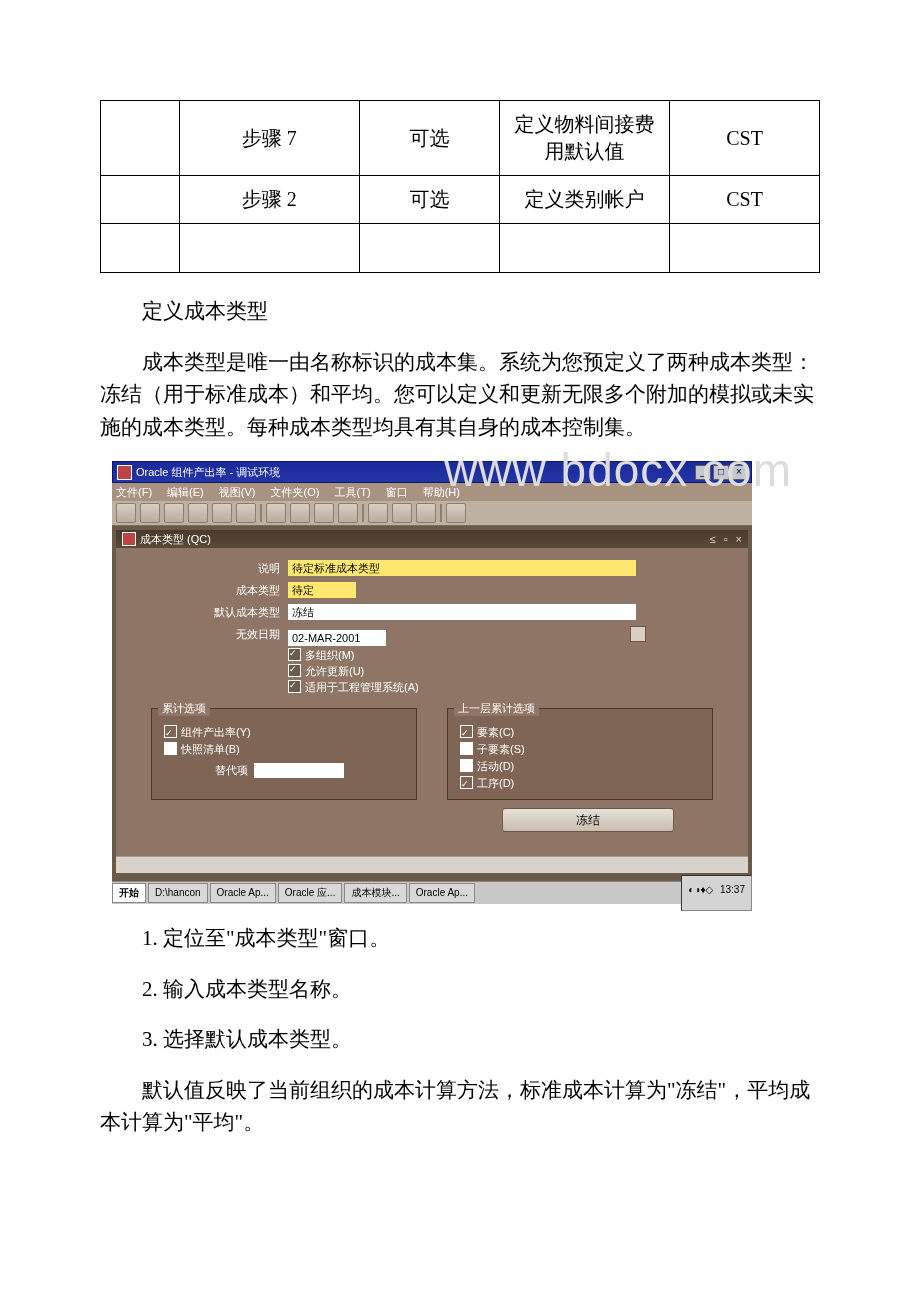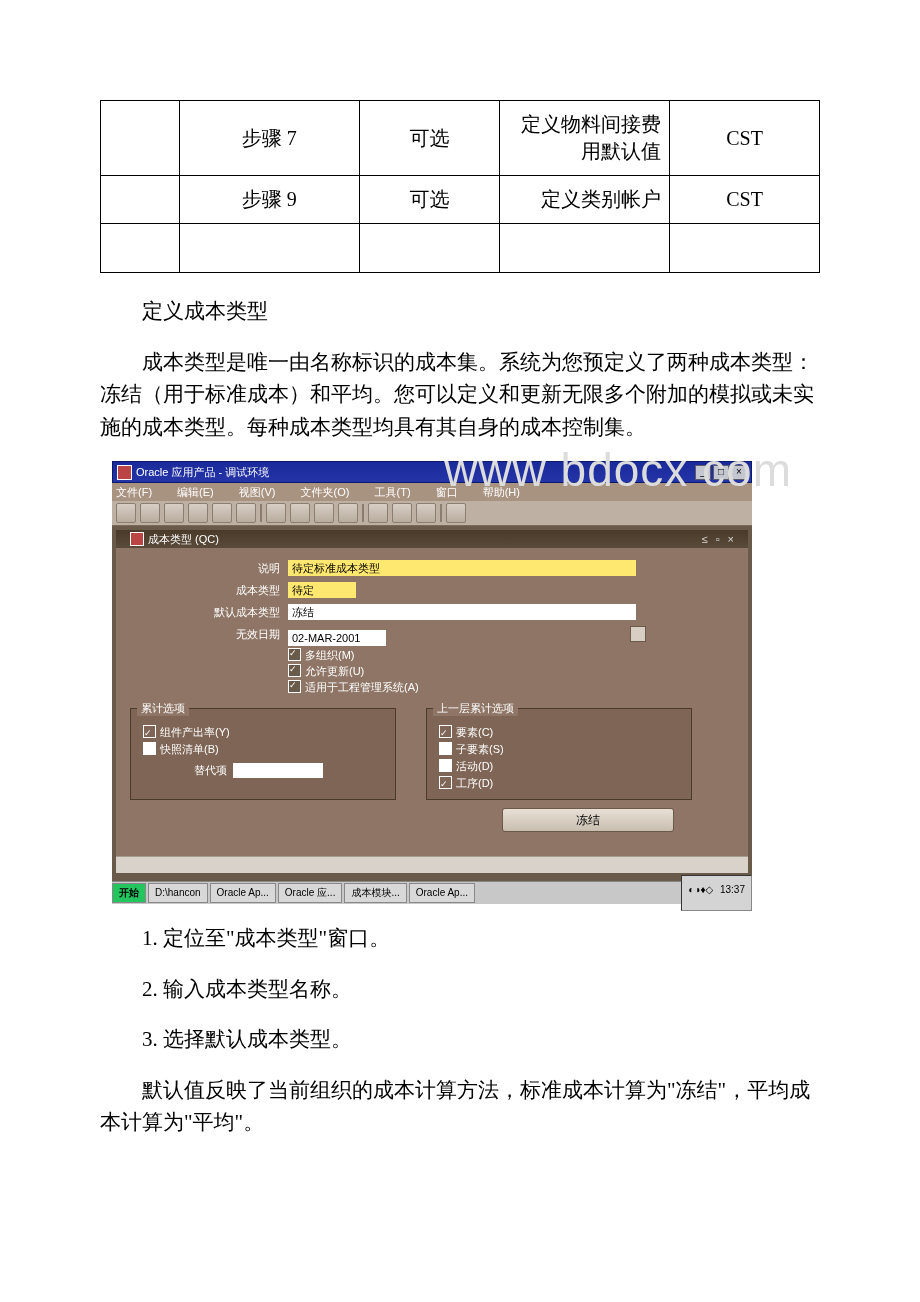--- a/index.html
+++ b/index.html
@@ -19,21 +19,21 @@
   }
   table.steps td {
     border: 1px solid #000;
     padding: 10px 8px;
     font-size: 20px;
     vertical-align: middle;
   }
   .c1 { width: 60px; }
   .c2 { width: 160px; text-align: center; }
   .c3 { width: 120px; text-align: center; }
-  .c4 { width: 150px; text-align: right; padding-left: 20px; }
+  .c4 { width: 150px; text-align: center; padding-left: 20px; }
   .c5 { width: 130px; text-align: center; }
   .empty-row td { height: 28px; }
   p.body {
     font-size: 21px;
     line-height: 1.55;
     margin: 0 0 18px 0;
     text-indent: 2em;
   }
   
   .shot {
@@ -78,21 +78,21 @@
     color: #000; font-size: 10px; line-height: 11px; text-align: center;
   }
   .menubar {
     background: #a89280;
     height: 18px;
     font-size: 11px;
     color: #fff;
     padding: 0 4px;
     line-height: 18px;
   }
-  .menubar span { margin-right: 22px; }
+  .menubar span { margin-right: 12px; }
   .toolbar {
     background: #beb0a2;
     height: 24px;
     display: flex; align-items: center;
     gap: 4px;
     padding: 0 4px;
     border-bottom: 1px solid #7a6a5a;
   }
   .tbtn {
     width: 18px; height: 18px;
@@ -103,21 +103,21 @@
   .tbtn.sep { width: 2px; background: #8a7e70; border: none; border-radius: 0; }
   .work {
     background: #6a5a4a;
     padding: 4px 4px 8px 4px;
   }
   .inner-title {
     background: linear-gradient(#4a3a2a,#5a4a3a);
     color: #fff;
     height: 18px; line-height: 18px;
     font-size: 11px;
-    padding: 0 14px;
+    padding: 0 6px;
     display: flex; align-items: center;
   }
   .inner-title .spacer { flex: 1; }
   .inner-title .wb {
     color: #ddd; margin-left: 8px; font-size: 11px;
   }
   .inner-body {
     background: #8e7565;
     padding: 10px 14px 16px 14px;
   }
@@ -150,21 +150,21 @@
     height: 16px; line-height: 16px;
   }
   .cb-line .cb {
     display: inline-block;
     width: 11px; height: 11px;
     border: 1px solid #fff; background: #6a5a4a;
     margin-right: 4px; position: relative; top: 2px;
     text-align: center; line-height: 10px; font-size: 9px;
   }
   .cb.checked::after { content: "\2713"; color: #fff; font-size: 9px; position: absolute; left: 0; top: -1px; }
-  .groups { display: flex; margin-top: 14px; gap: 0; }
+  .groups { display: flex; margin-top: 14px; gap: 0; justify-content: center; }
   .groupbox {
     border: 1px solid #4a3a2a;
     background: #7e6555;
     position: relative;
     padding: 14px 12px 8px 12px;
     color: #fff; font-size: 11px;
   }
   .groupbox.g1 { width: 240px; margin-right: 30px; }
   .groupbox.g2 { width: 240px; }
   .groupbox .legend {
@@ -206,21 +206,21 @@
   }
   .tbitem {
     height: 18px; line-height: 18px;
     padding: 0 6px;
     border: 1px solid #888; background: #d8d8d8;
     margin-right: 2px;
     white-space: nowrap; overflow: hidden;
     max-width: 88px;
   }
   .tbitem.start {
-    background: #22c55e; font-weight: bold;
+    background: #ffffff; font-weight: bold;
   }
   .taskbar .sp { flex: 1; }
   .tray {
     height: 18px; padding: 8px 6px;
     border: 1px inset #888; background: #d4d4d4;
     font-size: 10px;
   }
   .tray-icons { margin-right: 4px; font-family: Arial; }
 </style>
 </head>
@@ -232,21 +232,21 @@
     <tbody>
         <tr>
       <td class="c1"></td>
       <td class="c2">步骤 7</td>
       <td class="c3">可选</td>
       <td class="c4">定义物料间接费用默认值</td>
       <td class="c5">CST</td>
     </tr>
     <tr>
       <td class="c1"></td>
-      <td class="c2">步骤 9</td>
+      <td class="c2">步骤 2</td>
       <td class="c3">可选</td>
       <td class="c4">定义类别帐户</td>
       <td class="c5">CST</td>
     </tr>
     <tr class="empty-row">
       <td class="c1"></td>
           <td class="c2"></td>
           <td class="c3"></td>
           <td class="c4"></td>
           <td class="c5"></td>
@@ -255,21 +255,21 @@
     </table>
 
   <p class="body">定义成本类型</p>
   <p class="body">成本类型是唯一由名称标识的成本集。系统为您预定义了两种成本类型：冻结（用于标准成本）和平均。您可以定义和更新无限多个附加的模拟或未实施的成本类型。每种成本类型均具有其自身的成本控制集。</p>
 
   <div class="shot">
     <div class="watermark">www bdocx com</div>
 
     <div class="titlebar">
       <span class="icon"></span>
-      <span>Oracle 应用产品 - 调试环境</span>
+      <span>Oracle 组件产出率 - 调试环境</span>
       <span class="spacer"></span>
       <span class="winbtns">
         <span class="winbtn">_</span>
         <span class="winbtn">□</span>
         <span class="winbtn">×</span>
       </span>
     </div>
 
     <div class="menubar">
       <span>文件(F)</span>

